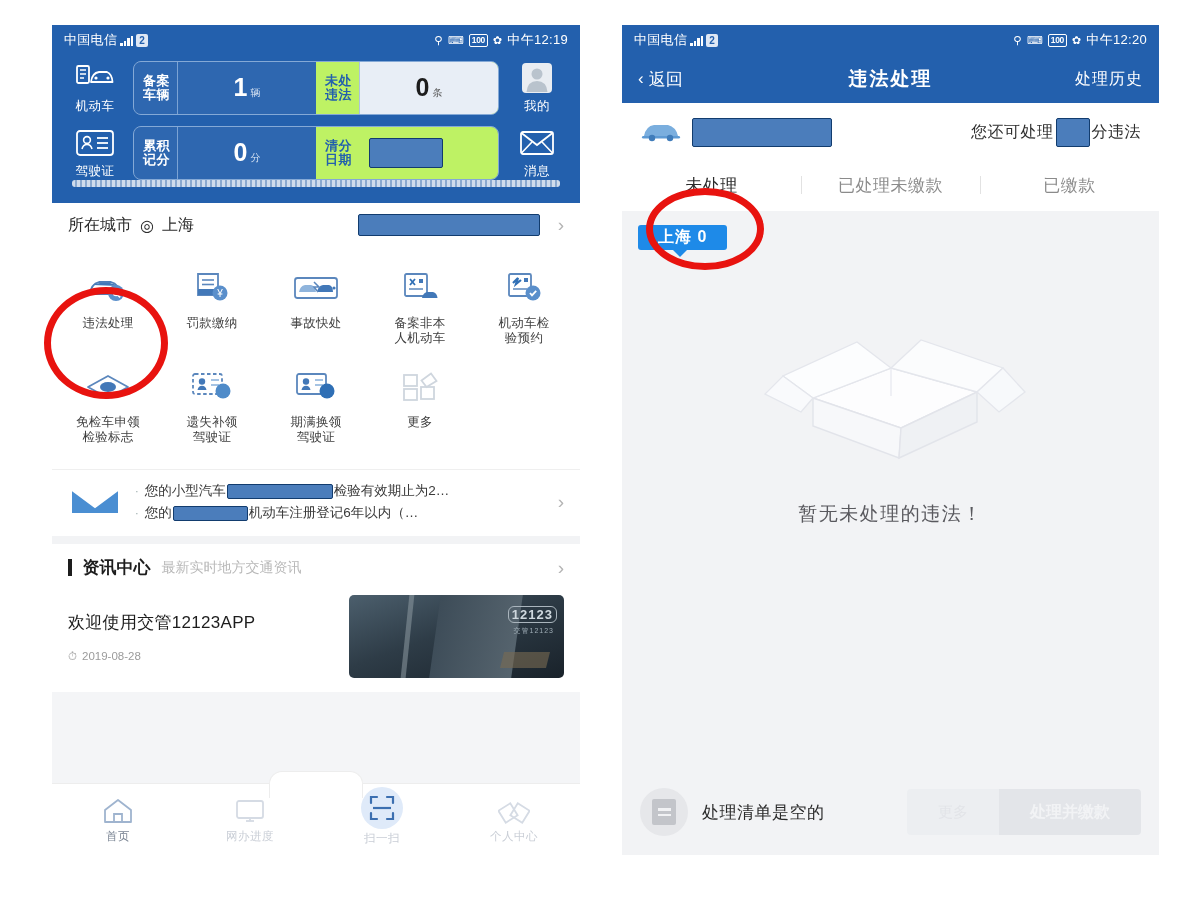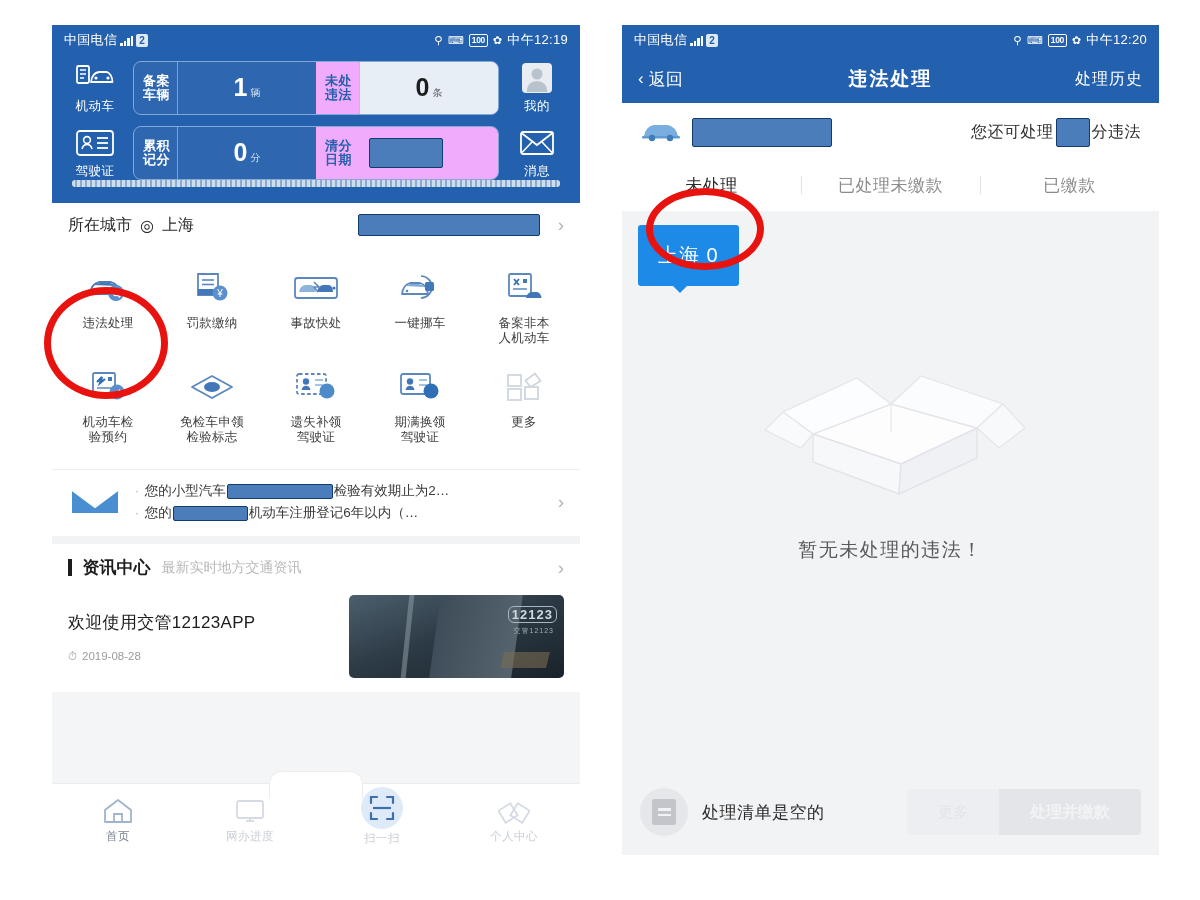--- a/index.html
+++ b/index.html
@@ -49,21 +49,21 @@
   .side-item { width: 58px; text-align: center; color: #fff; flex: none; }
   .side-item .lbl { font-size: 12.5px; margin-top: 3px; letter-spacing: .5px; }
   .side-ico { height: 34px; display: flex; align-items: center; justify-content: center; }
   .stat-card {
     flex: 1; height: 54px; background: #5c8cc6; border-radius: 8px;
     display: flex; align-items: stretch; overflow: hidden;
     border: 1.5px solid #84a9d6;
   }
   .stat-half { flex: 1; display: flex; align-items: center; }
   .stat-half.dark { background: #2e67b0; }
-  .stat-half.light { background: #f0abfc; }
+  .stat-half.light { background: #bef264; }
   .stat-lab {
     font-size: 13px; line-height: 14.5px; font-weight: bold;
     padding: 0 7px 0 9px; letter-spacing: .5px;
   }
   .dark .stat-lab { color: #ffffff; }
   .light .stat-lab { color: #2360ad; }
   .stat-box {
     flex: 1; display: flex; align-items: baseline; justify-content: center;
     gap: 3px; height: 100%; padding-top: 13px;
   }
@@ -218,22 +218,22 @@
   }
   .tab3.sel { color: #2b2b2b; }
   .tab3 + .tab3::before {
     content: ""; position: absolute; left: 0; top: 50%;
     transform: translateY(-50%); width: 1px; height: 18px; background: #e2e2e2;
   }
 
   .city-badge-wrap { background: #f2f3f5; padding: 14px 0 0 16px; }
   .city-badge {
     display: inline-block; position: relative;
-    background: #1e8ae8; color: #fff; font-size: 20px; font-weight: normal;
-    padding: 17px 20px; border-radius: 3px; letter-spacing: 1px;
+    background: #1e8ae8; color: #fff; font-size: 16px; font-weight: bold;
+    padding: 2px 20px; border-radius: 3px; letter-spacing: 1px;
   }
   .city-badge::after {
     content: ""; position: absolute; left: 34px; bottom: -7px;
     border-left: 8px solid transparent; border-right: 8px solid transparent;
     border-top: 8px solid #1e8ae8;
   }
 
   .empty-wrap {
     background: #f2f3f5; display: flex; flex-direction: column;
     align-items: center; padding-top: 56px;
@@ -456,34 +456,20 @@
             <path d="M24 19 Q25 13 30 12 L36 12 Q40 13 40 19 Z" fill="#4278b8"></path>
             <path d="M21 9 L26 14 L21 14 L25 19" fill="none" stroke="#5b87bd" stroke-width="1.5"></path>
             <circle cx="41" cy="15" r="1.6" fill="#4278b8"></circle>
           </svg>
         </div>
         <div class="grid-lab">
           <span>事故快处</span>
         </div>
       </div>
 
-      <div class="grid-cell">
-        <div class="grid-ico">
-          <svg width="42" height="32" viewBox="0 0 42 32">
-            <path d="M3 22 Q4 13 11 11 L21 11 Q28 13 29 22 Z" fill="none" stroke="#5b87bd" stroke-width="1.8" stroke-linejoin="round"></path>
-            <path d="M6 14 Q8 12.5 12 12 L20 12 Q24 13 26 15 Z" fill="#7fa9d6"></path>
-            <circle cx="8" cy="19" r="1.3" fill="#5b87bd"></circle>
-            <path d="M22 4 A11 11 0 1 1 21.8 26" fill="none" stroke="#5b87bd" stroke-width="1.7"></path>
-            <rect x="26" y="10" width="9" height="9" rx="1.5" fill="#4278b8"></rect>
-          </svg>
-        </div>
-        <div class="grid-lab">
-          <span>一键挪车</span>
-        </div>
-      </div>
 
       <div class="grid-cell">
         <div class="grid-ico">
           <svg width="40" height="34" viewBox="0 0 40 34">
             <rect x="5" y="3" width="22" height="22" rx="1.5" fill="none" stroke="#5b87bd" stroke-width="1.8"></rect>
             <path d="M10 8 L15 14 M15 8 L10 14" stroke="#2f6fb5" stroke-width="1.8"></path>
             <rect x="19" y="8" width="4" height="4" fill="#4278b8"></rect>
             <line x1="9" y1="18" x2="23" y2="18" stroke="#5b87bd" stroke-width="1.5"></line>
             <path d="M22 27 Q23 22 27 21 L33 21 Q37 22 37.5 27 Z" fill="#4278b8"></path>
           </svg>

